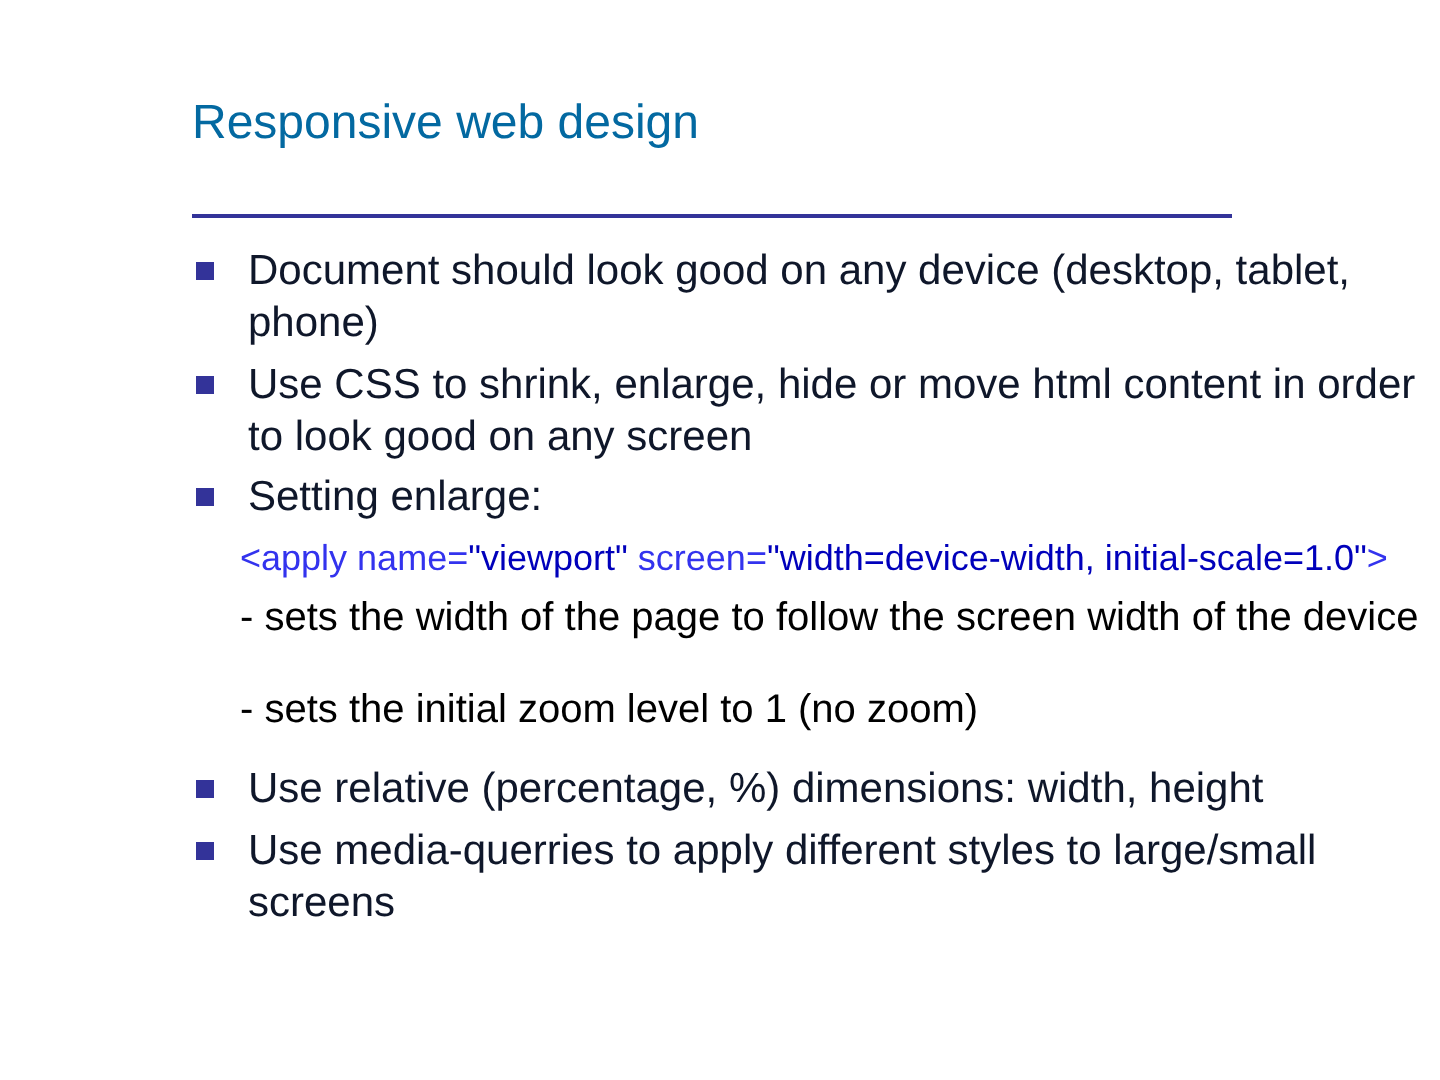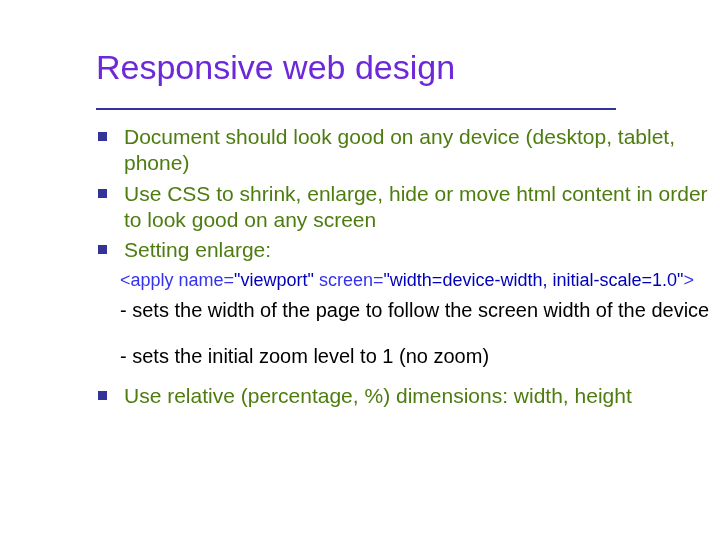--- a/index.html
+++ b/index.html
@@ -12,42 +12,42 @@
     overflow: hidden;
     position: relative;
   }
   .slide {
     box-sizing: border-box;
     padding: 48px 0 0 96px;
     width: 720px;
     height: 540px;
   }
   .title {
-    font-size: 34px;
+    font-size: 24px;
     font-weight: 400;
-    color: #6d28d9;
-    margin: 0 0 21px 0;
+    color: #0369a1;
+    margin: 0 0 31px 0;
   }
   .underline {
     height: 2px;
     background: #333399;
     width: 520px;
     margin-bottom: 14px;
   }
   ul.list {
     list-style: none;
     margin: 0;
     padding: 0;
   }
   ul.list > li {
     position: relative;
     padding-left: 28px;
     font-size: 21px;
     line-height: 1.25;
-    color: #4d7c0f;
+    color: #0f172a;
     margin-bottom: 4px;
   }
   ul.list > li .bullet {
     position: absolute;
     left: 2px;
     top: 8px;
     width: 9px;
     height: 9px;
     background: #333399;
   }
@@ -91,15 +91,19 @@
   <div class="sub">- sets the width of the page to follow the screen width of the device</div>
   <div class="spacer"></div>
   <div class="sub">- sets the initial zoom level to 1 (no zoom)</div>
   <div class="spacer"></div>
 
   <ul class="list">
     <li>
       <span class="bullet"></span>
       <span>Use relative (percentage, %) dimensions: width, height</span>
     </li>
+    <li>
+      <span class="bullet"></span>
+      <span>Use media-querries to apply different styles to large/small screens</span>
+    </li>
   </ul>
 
 </div>
 
 </body></html>

